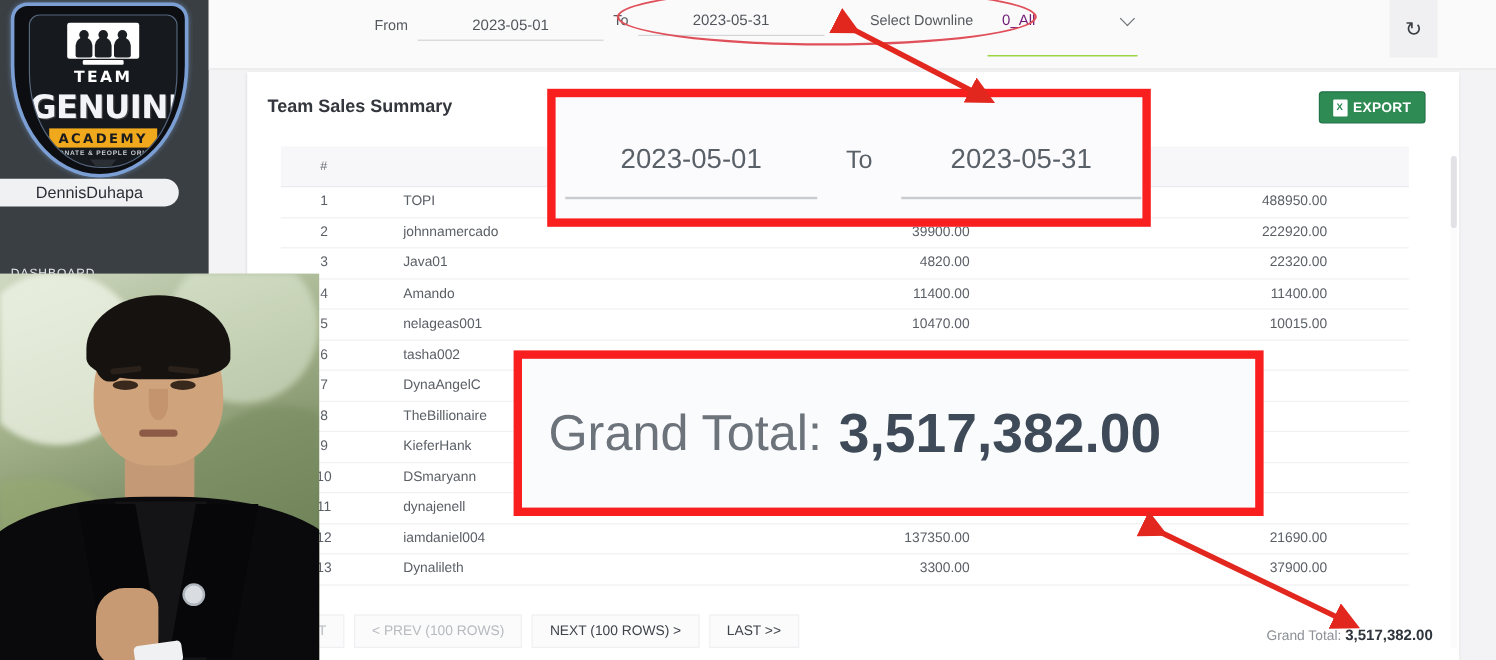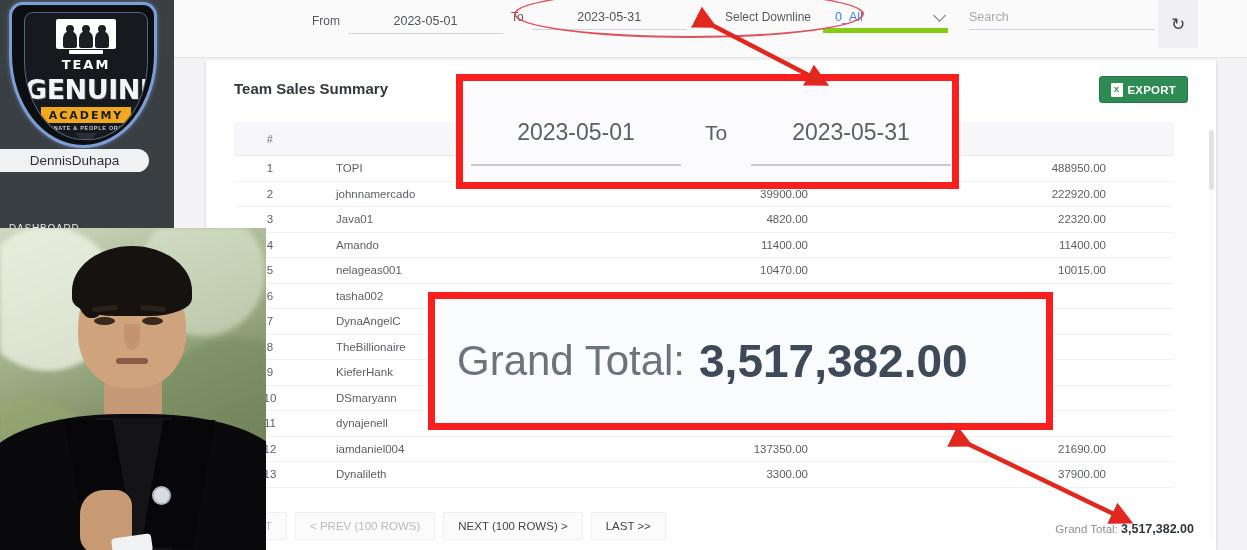--- a/index.html
+++ b/index.html
@@ -137,23 +137,23 @@
     padding-bottom: 5px;
   }
   #fromGrp { left: 138px; top: 14px; }
   #fromGrp .underline-input { width: 155px; margin-left: 8px; }
   #toGrp { left: 337px; top: 10px; }
   #toGrp .underline-input { width: 155px; margin-left: 8px; }
   #downGrp { left: 551px; top: 10px; }
   #downGrp .sel {
     position: relative;
     width: 125px; margin-left: 12px;
-    border-bottom: 5px solid #84cc16;
-    padding-bottom: 4px;
-    color: #3b82f6; font-size: 12.5px;
+    border-bottom: 1px solid #84cc16;
+    padding-bottom: 22px;
+    color: #701a75; font-size: 12.5px;
     padding-left: 12px;
   }
   .chev {
     position: absolute; right: 4px; top: 1px;
     width: 9px; height: 9px;
     border-right: 1.6px solid #6a6e74;
     border-bottom: 1.6px solid #6a6e74;
     transform: rotate(45deg);
   }
   #searchGrp { left: 795px; top: 10px; }
@@ -170,21 +170,21 @@
   }
 
   
   .card {
     position: absolute; left: 32px; top: 60px;
     width: 1010px; height: 490px;
     background: #ffffff;
     box-shadow: 0 1px 3px rgba(0,0,0,.14);
   }
   .card-title {
-    position: absolute; left: 28px; top: 20px;
+    position: absolute; left: 17px; top: 20px;
     color: #33373d; font-size: 15px; font-weight: bold;
   }
   .export-btn {
     position: absolute; right: 28px; top: 16px;
     height: 27px; padding: 0 11px;
     background: #2e8b53;
     border: 1px solid #25734a;
     border-radius: 3px;
     display: flex; align-items: center; gap: 5px;
     color: #fff; font-size: 11.5px; font-weight: bold;
@@ -441,23 +441,20 @@
       <div class="field-grp" id="toGrp">
         <span class="flabel">To</span>
         <span class="underline-input">2023-05-31</span>
       </div>
       <div class="field-grp" id="downGrp">
         <span class="flabel">Select Downline</span>
         <span class="sel">
           <span>0_All</span>
           <span class="chev"></span>
         </span>
-      </div>
-      <div class="field-grp" id="searchGrp">
-        <span class="underline-input">Search</span>
       </div>
       <div class="refresh-btn">↻</div>
       <div class="ellipse-ann"></div>
     </div>
 
     <div class="card">
       <div class="card-title">Team Sales Summary</div>
       <div class="export-btn">
         <span class="xls-ico">X</span>
         <span>EXPORT</span>

